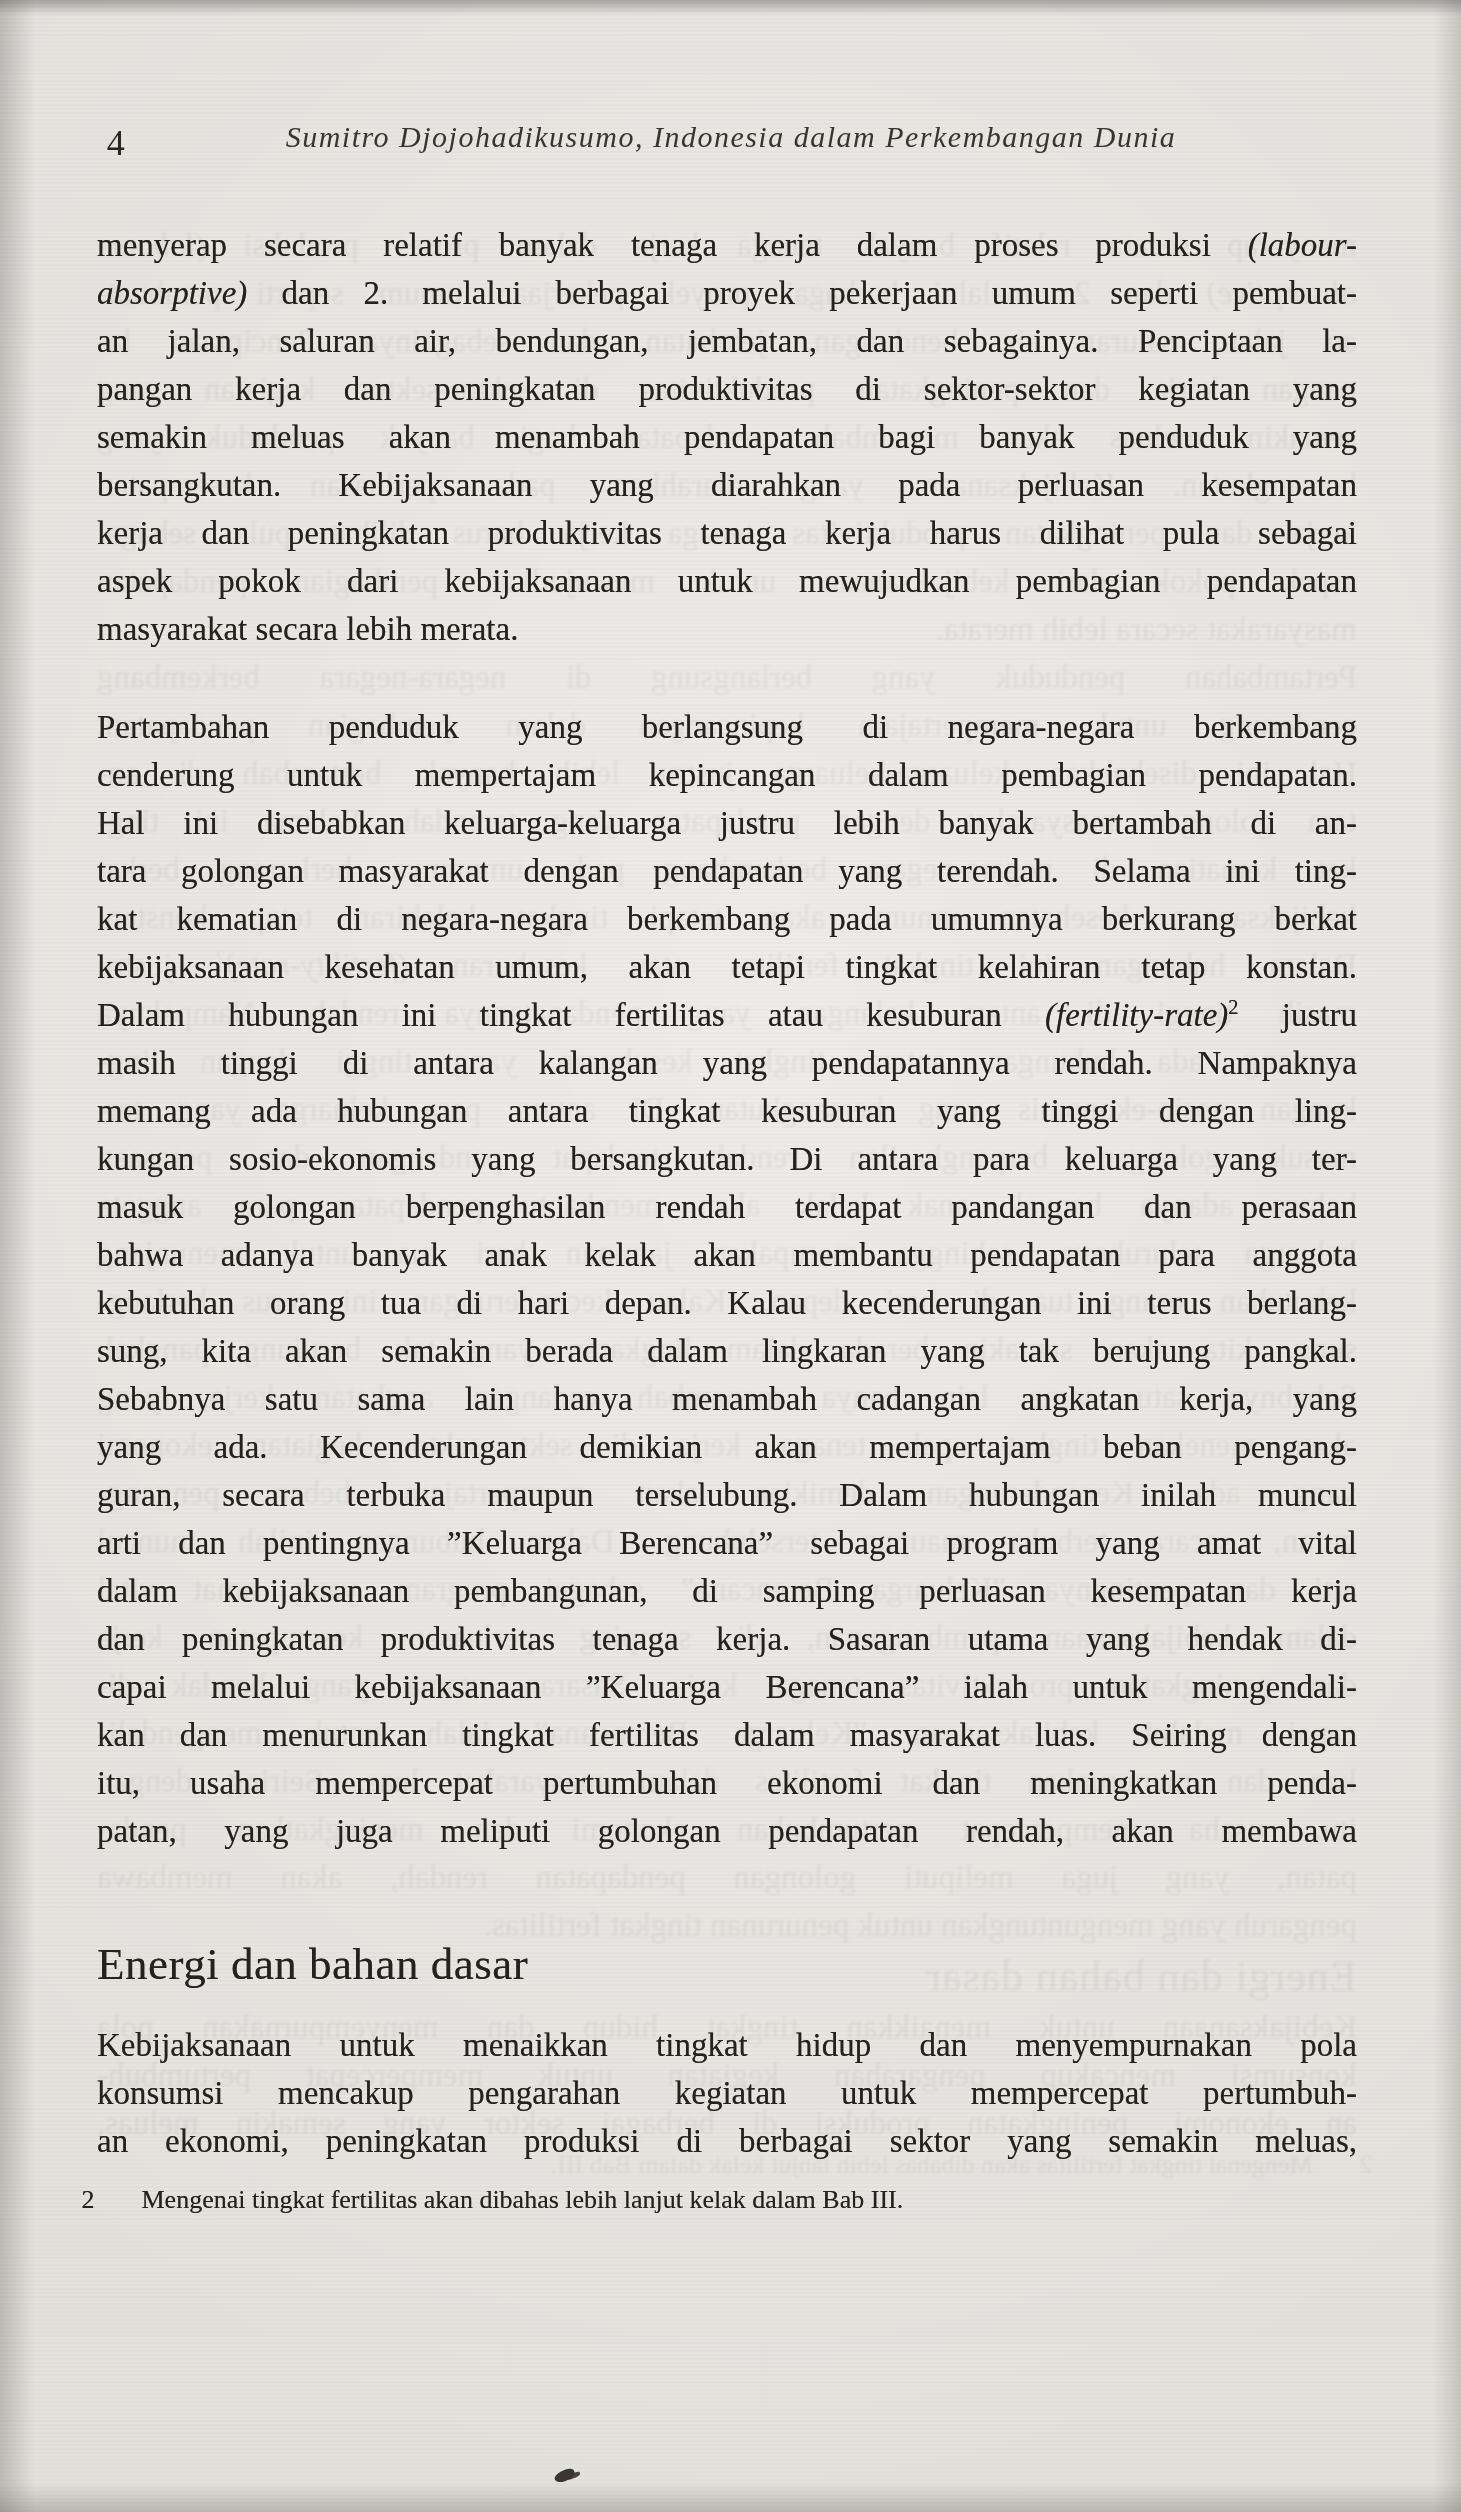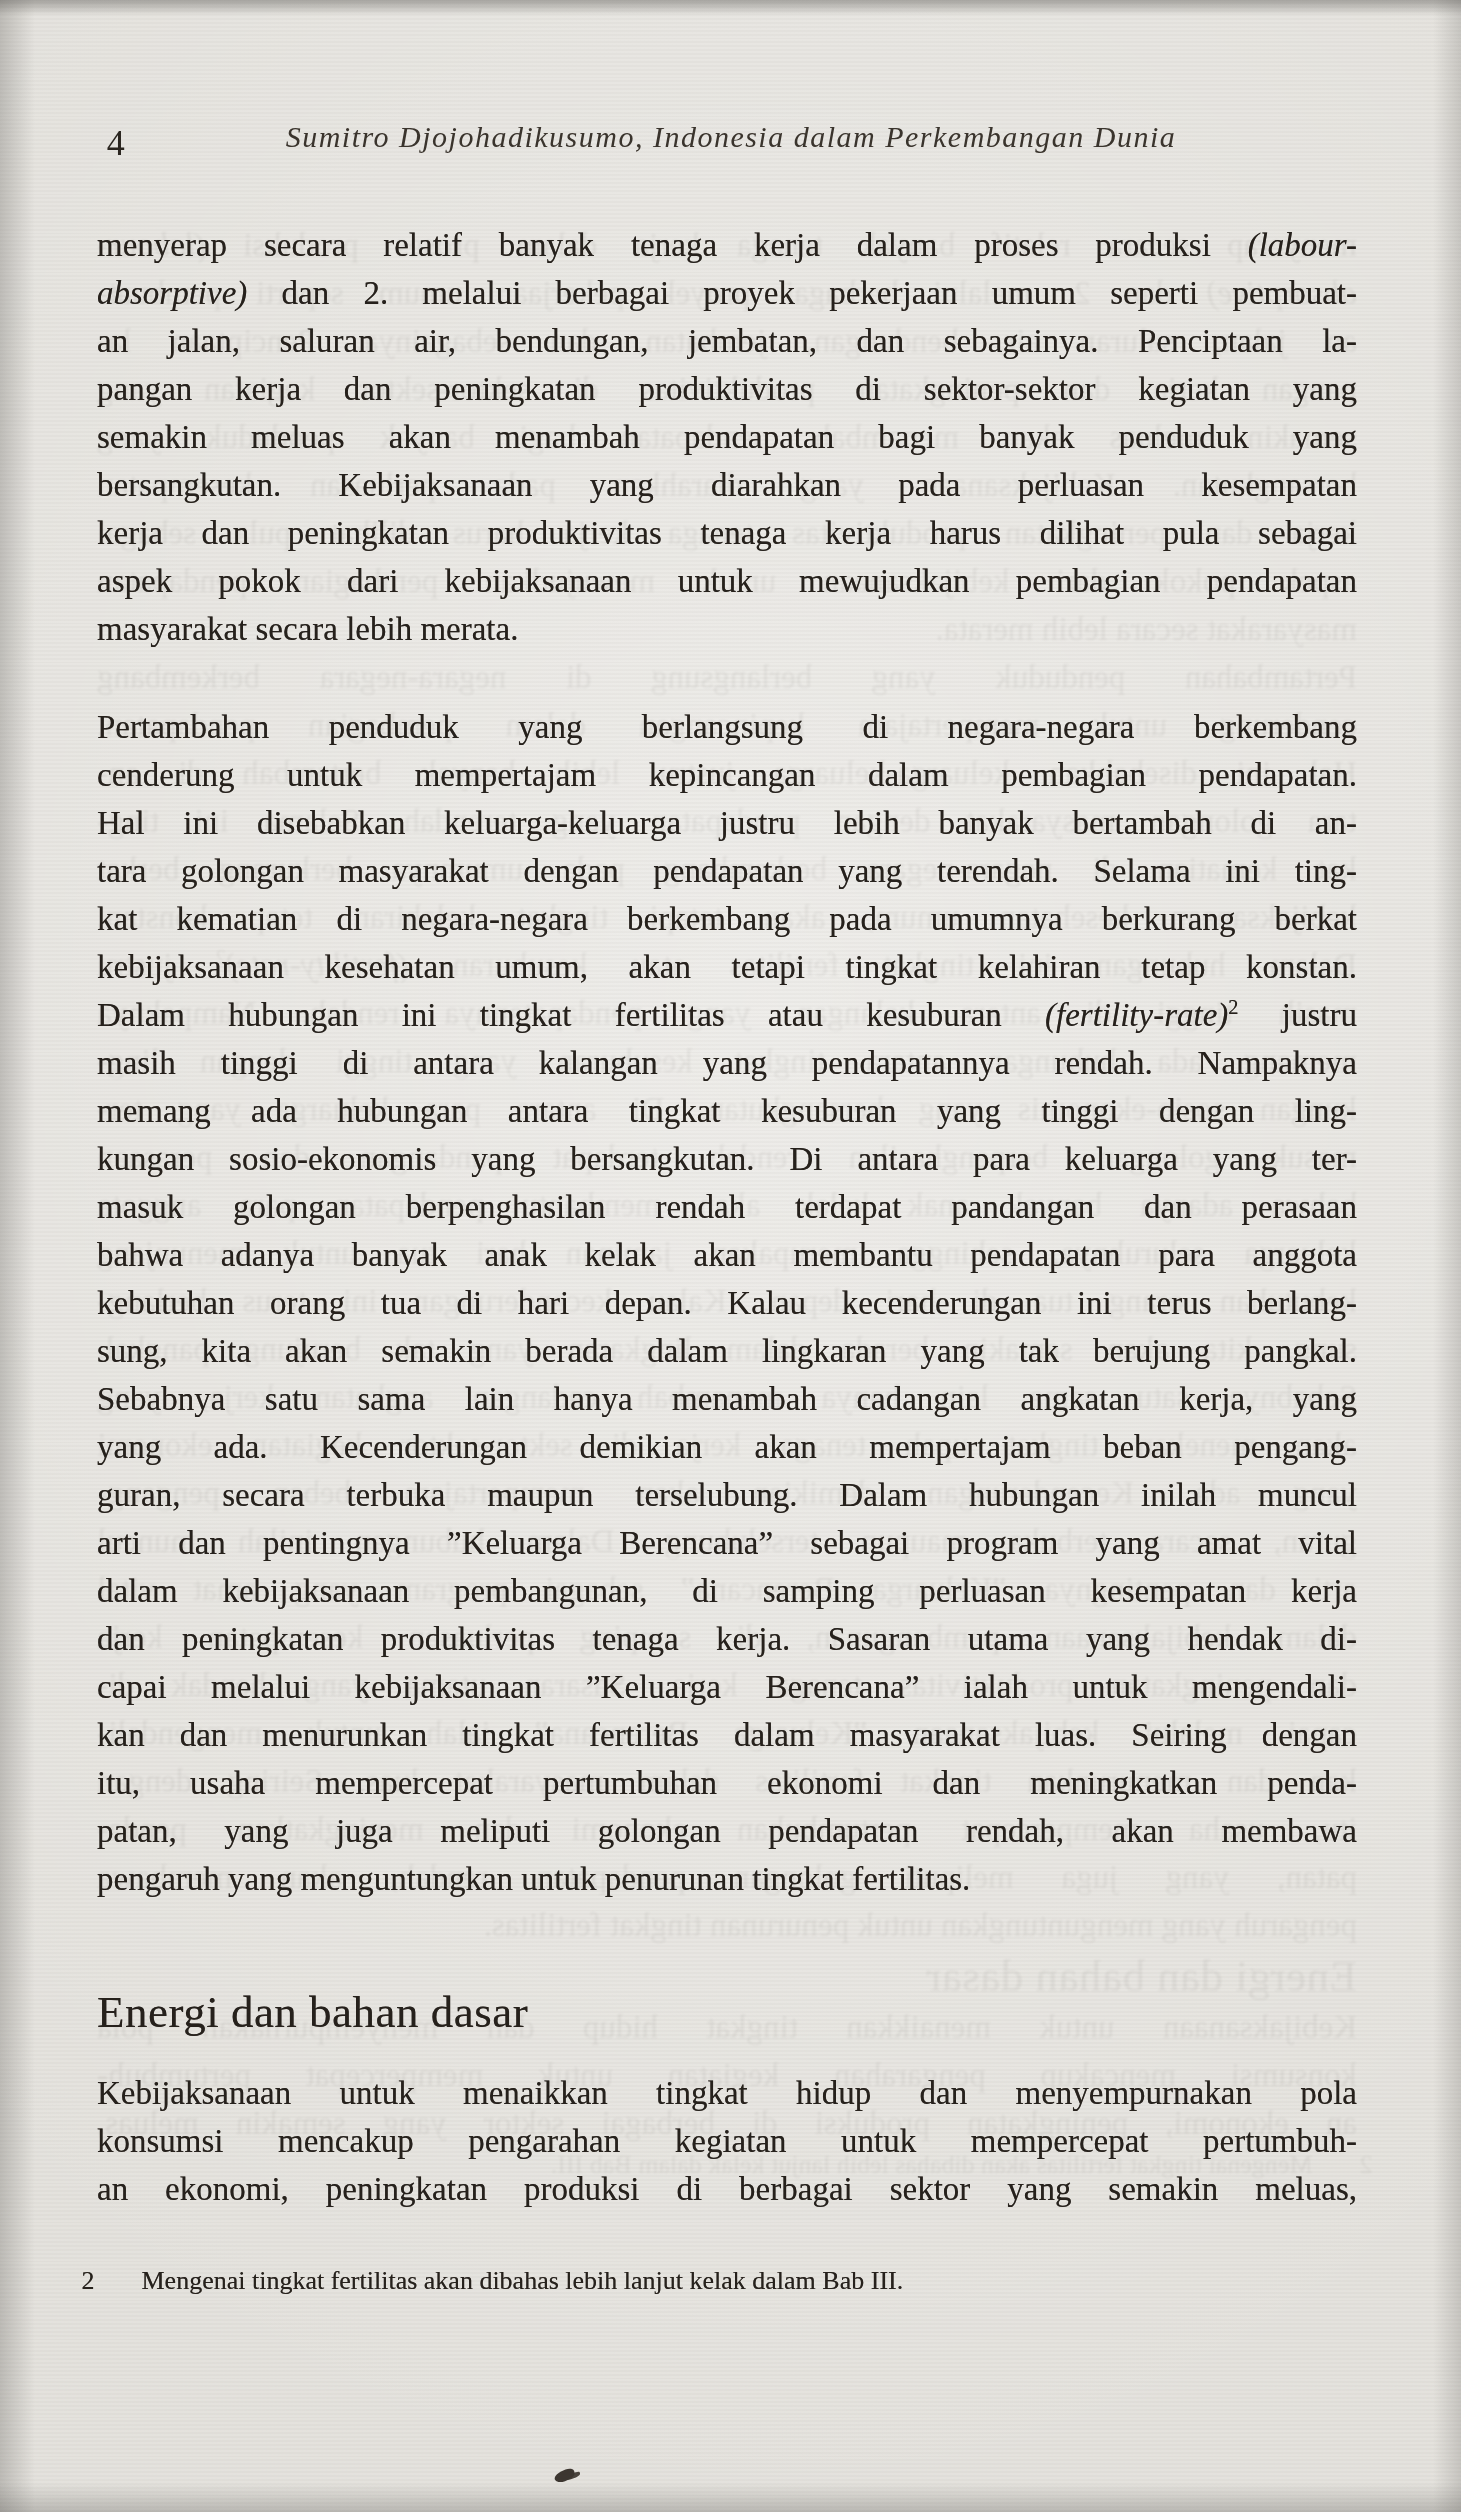--- a/index.html
+++ b/index.html
@@ -39,21 +39,21 @@
     font-size:45px;line-height:54px;letter-spacing:0.5px;
   }
   .block.footnote{margin-left:-15.5px;}
   .block.footnote .line{
     text-align:left;text-align-last:left;
     font-size:26px;line-height:35px;
   }
   .block[data-name="paragraph-2"]{margin-top:50px;}
   .block[data-name="section-heading"]{margin-top:82px;}
   .block[data-name="paragraph-3"]{margin-top:30px;}
-  .block[data-name="footnote"]{margin-top:50px;}
+  .block[data-name="footnote"]{margin-top:17px;}
   .seg-n{font-style:normal;}
   .seg-i{font-style:italic;}
   .seg-sup{vertical-align:super;font-size:62%;line-height:0;}
   .seg-fnm{display:inline-block;width:60px;font-style:normal;}
   .ghost{
     transform:scaleX(-1);
     opacity:.055;
     filter:blur(1.3px);
     pointer-events:none;
   }
@@ -102,21 +102,20 @@
         <div class="line" data-name="text-line"><span class="seg-n">Sebabnya satu sama lain hanya menambah cadangan angkatan kerja, yang</span></div>
         <div class="line" data-name="text-line"><span class="seg-n">yang ada. Kecenderungan demikian akan mempertajam beban pengang-</span></div>
         <div class="line" data-name="text-line"><span class="seg-n">guran, secara terbuka maupun terselubung. Dalam hubungan inilah muncul</span></div>
         <div class="line" data-name="text-line"><span class="seg-n">arti dan pentingnya ”Keluarga Berencana” sebagai program yang amat vital</span></div>
         <div class="line" data-name="text-line"><span class="seg-n">dalam kebijaksanaan pembangunan, di samping perluasan kesempatan kerja</span></div>
         <div class="line" data-name="text-line"><span class="seg-n">dan peningkatan produktivitas tenaga kerja. Sasaran utama yang hendak di-</span></div>
         <div class="line" data-name="text-line"><span class="seg-n">capai melalui kebijaksanaan ”Keluarga Berencana” ialah untuk mengendali-</span></div>
         <div class="line" data-name="text-line"><span class="seg-n">kan dan menurunkan tingkat fertilitas dalam masyarakat luas. Seiring dengan</span></div>
         <div class="line" data-name="text-line"><span class="seg-n">itu, usaha mempercepat pertumbuhan ekonomi dan meningkatkan penda-</span></div>
         <div class="line" data-name="text-line"><span class="seg-n">patan, yang juga meliputi golongan pendapatan rendah, akan membawa</span></div>
-        <div class="line endline" data-name="text-line"><span class="seg-n">pengaruh yang menguntungkan untuk penurunan tingkat fertilitas.</span></div>
       </div>
       <div class="block heading" data-name="section-heading">
         <div class="line" data-name="text-line"><span class="seg-n">Energi dan bahan dasar</span></div>
       </div>
       <div class="block para" data-name="paragraph-3">
         <div class="line" data-name="text-line"><span class="seg-n">Kebijaksanaan untuk menaikkan tingkat hidup dan menyempurnakan pola</span></div>
         <div class="line" data-name="text-line"><span class="seg-n">konsumsi mencakup pengarahan kegiatan untuk mempercepat pertumbuh-</span></div>
         <div class="line" data-name="text-line"><span class="seg-n">an ekonomi, peningkatan produksi di berbagai sektor yang semakin meluas,</span></div>
       </div>
       <div class="block footnote" data-name="footnote">

